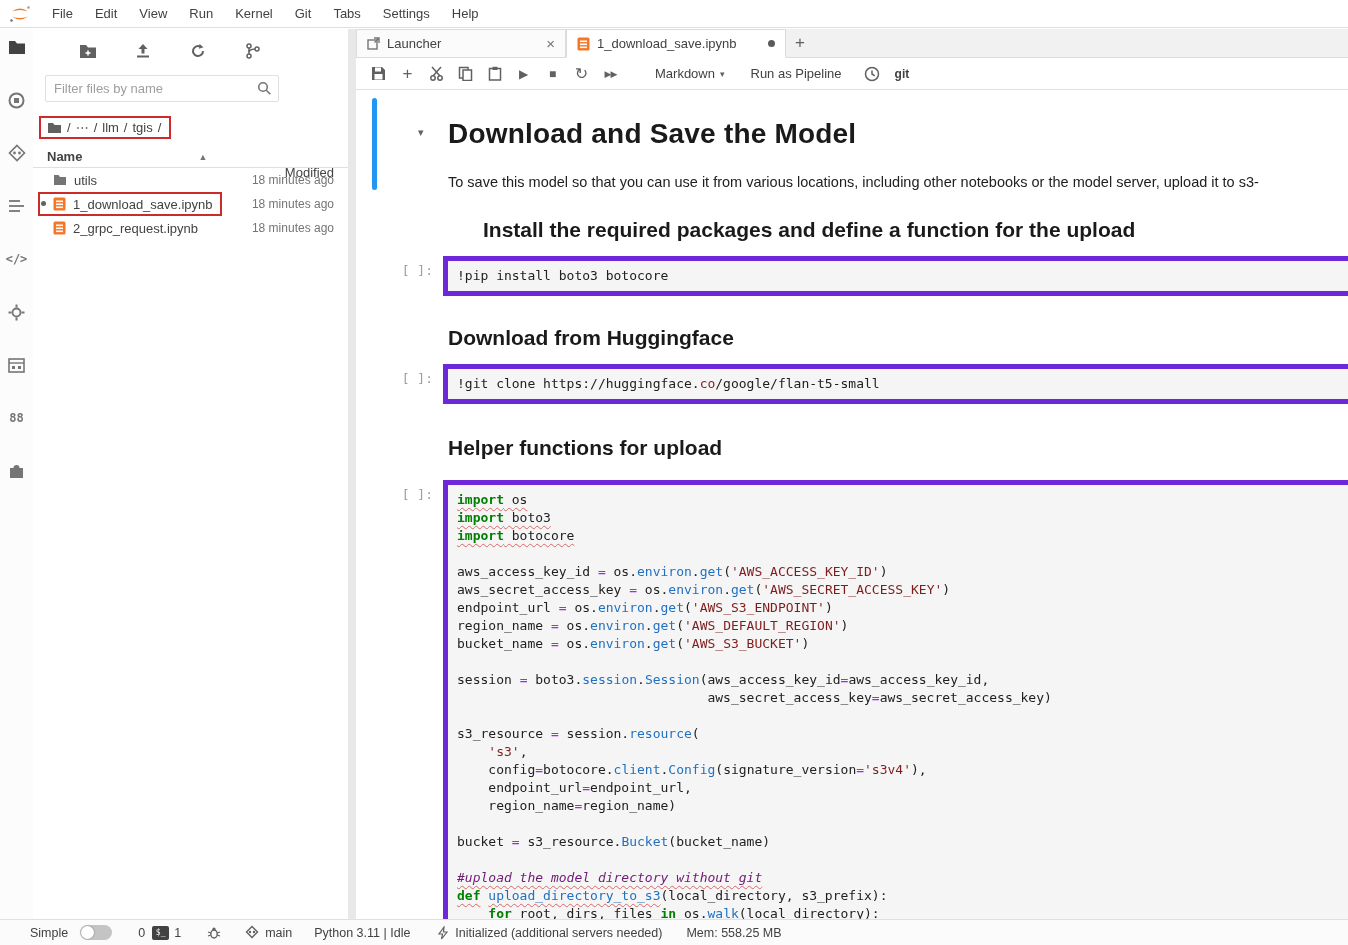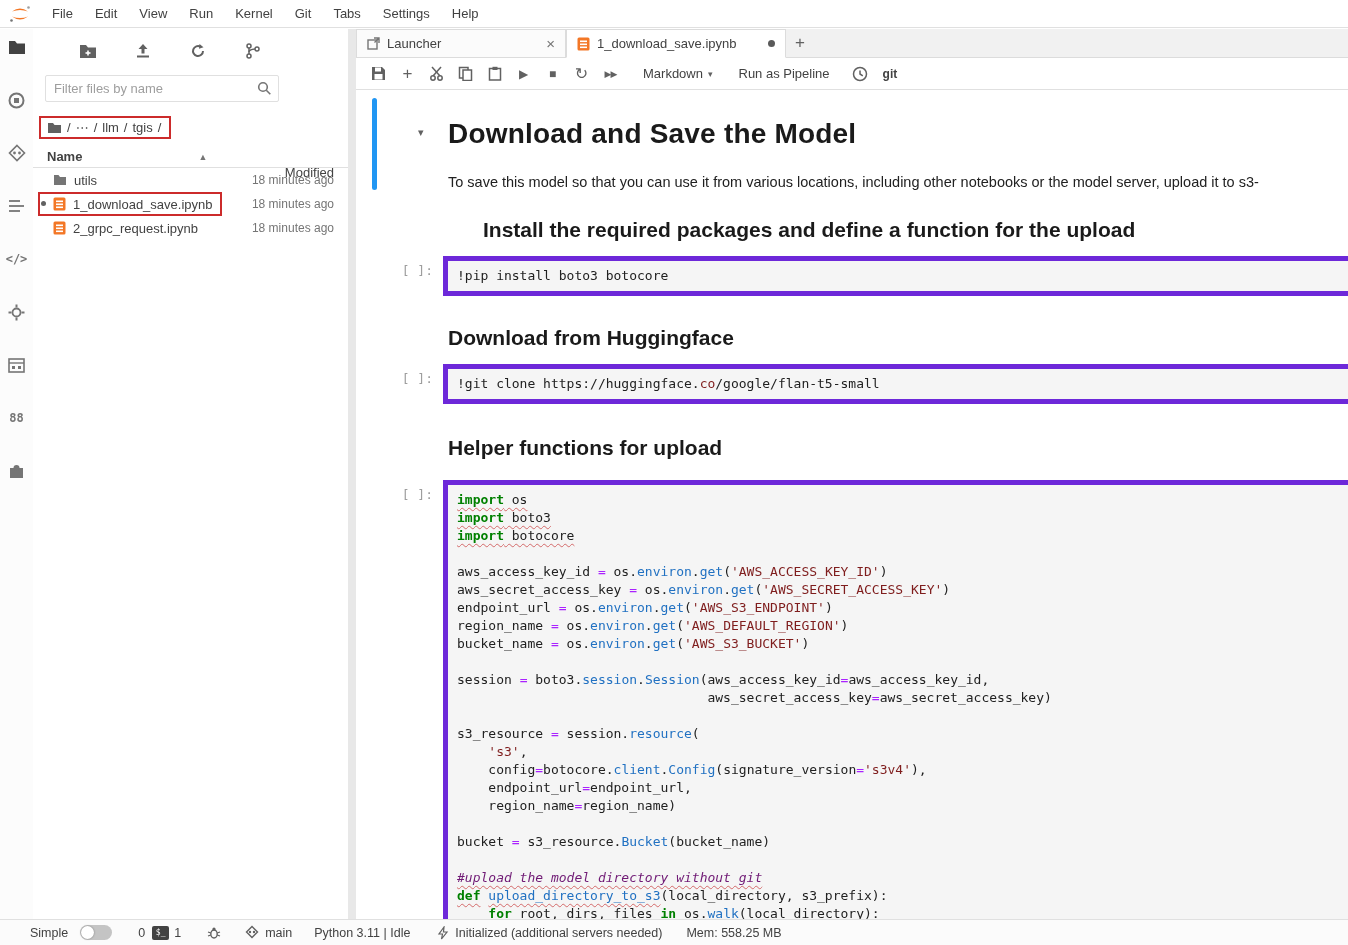--- a/index.html
+++ b/index.html
@@ -54,21 +54,21 @@
   .tab.active { background:#fff; height:29px; margin-bottom:-1px; border-bottom:1px solid #fff; width:220px; }
   .tab .close { margin-left:auto; color:#757575; font-size:15px; line-height:1; }
   .tab .dot { margin-left:auto; width:7px; height:7px; border-radius:50%; background:#5a5a5a; }
   .tab-add { width:28px; height:28px; display:flex; align-items:center; justify-content:center;
     color:#616161; font-size:17px; }
 
   #nbtoolbar { height:32px; background:#fff; border-bottom:1px solid #e0e0e0; display:flex; align-items:center;
     padding-left:8px; }
   .nbt { width:29px; height:24px; display:flex; align-items:center; justify-content:center; color:#616161; font-size:13px; }
   .nbt.glyph { font-size:12px; }
-  .celltype { margin-left:12px; display:flex; align-items:center; gap:5px; font-size:13px; color:#424242; padding:0 6px; }
+  .celltype { margin-left:24px; display:flex; align-items:center; gap:5px; font-size:13px; color:#424242; padding:0 6px; }
   .caret { font-size:9px; color:#616161; }
   .pipeline-btn { margin-left:14px; font-size:13px; color:#424242; padding:0 6px; }
   .clock { margin-left:10px; }
   .git-label { margin-left:8px; font-size:12px; font-weight:bold; color:#424242; }
 
   
   #nbcontent { flex:1; background:#fff; overflow:hidden; position:relative; }
   .cell { display:flex; align-items:flex-start; position:relative; padding:4px 0; }
   .cellbar { position:absolute; left:16px; top:8px; bottom:8px; width:5px; border-radius:3px; }
   .prompt-col { width:49px; margin-left:28px; flex:none; text-align:right;

